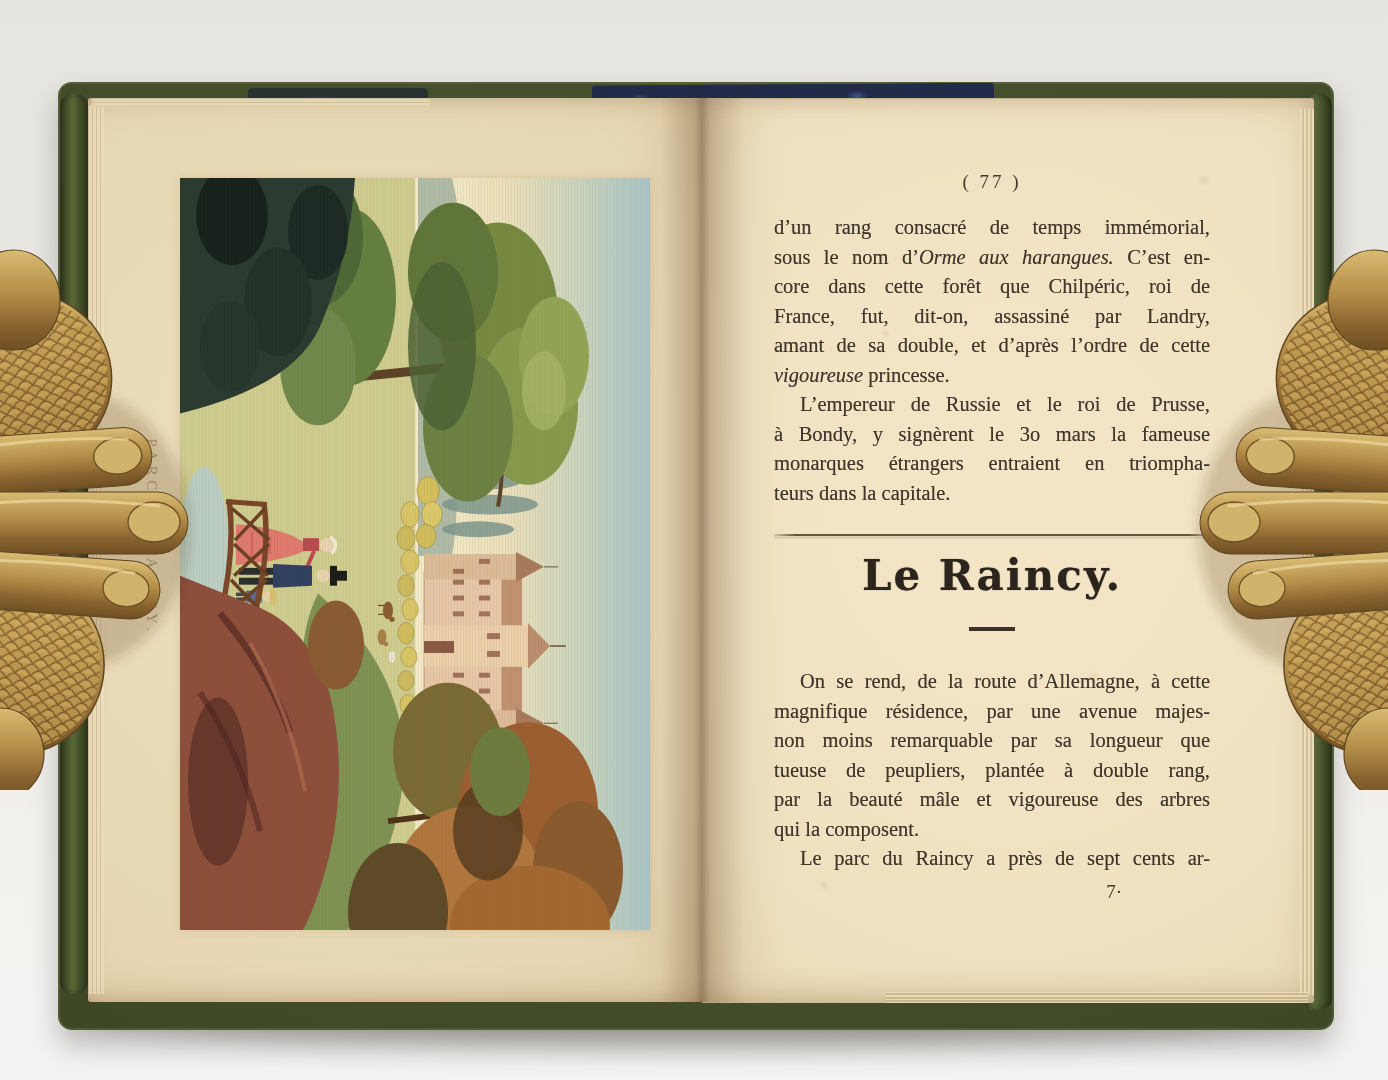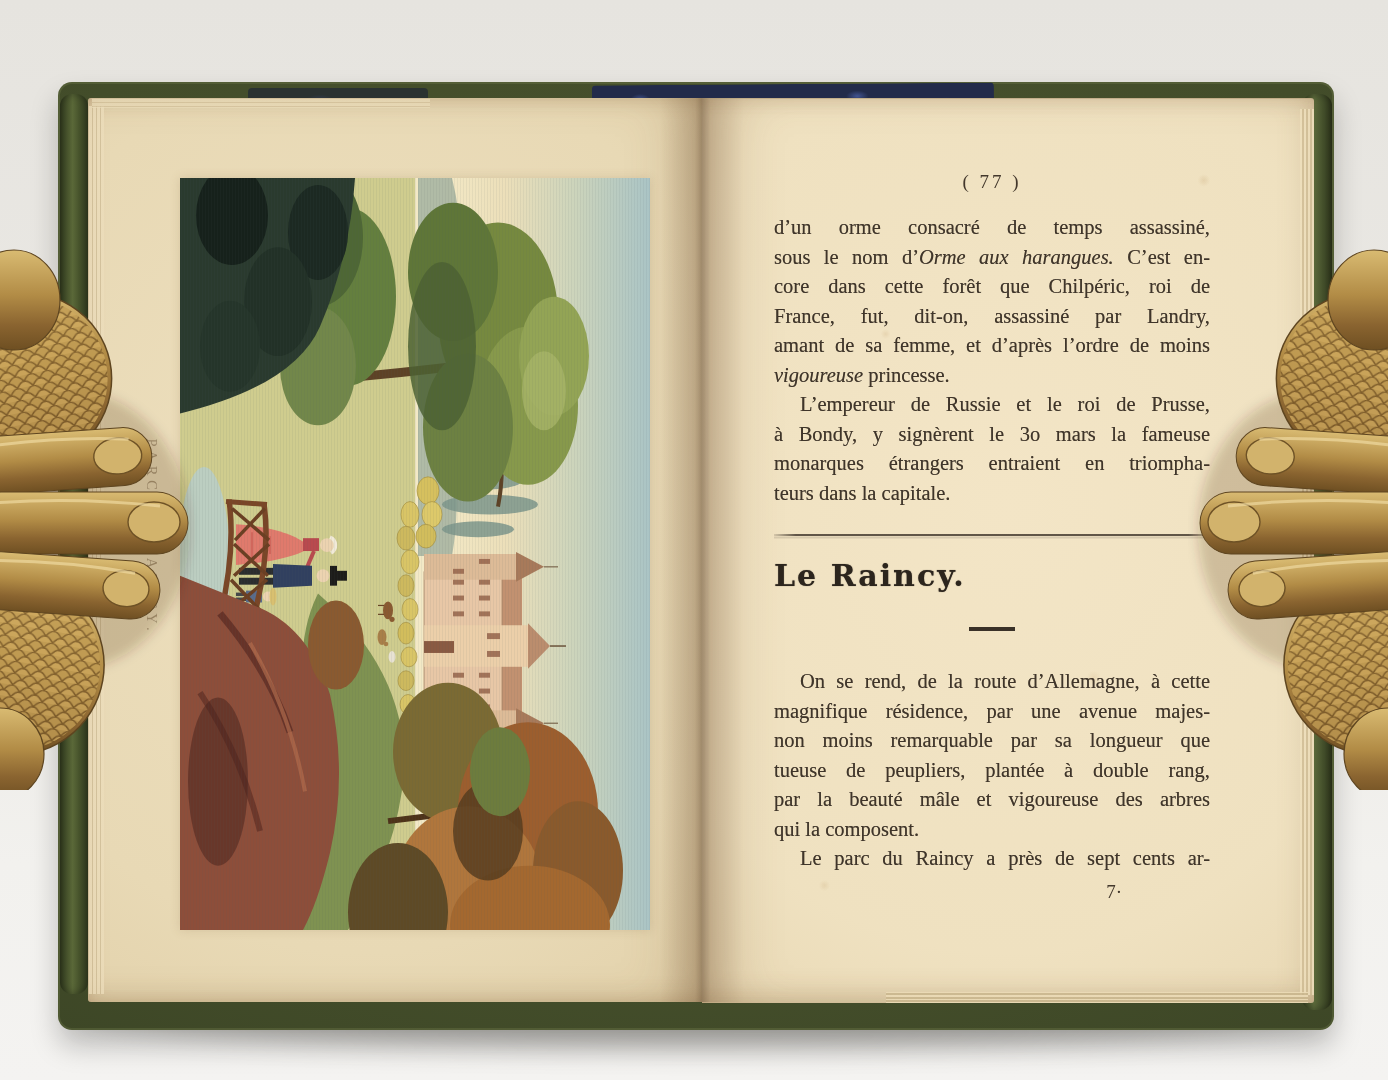--- a/index.html
+++ b/index.html
@@ -94,22 +94,22 @@
   .text-flow{left:72px;top:114px;width:436px;color:#3f352a;
     font-size:20.5px;line-height:29.5px;}
   .text-flow .line{text-align:justify;text-align-last:justify;
     text-shadow:0 0 .5px rgba(63,53,42,.55);}
   .text-flow .line.end{text-align-last:left;}
   .text-flow .line.indent{text-indent:26px;}
   .it{font-style:italic;}
   .rule-long{height:2px;margin-top:26px;
     background:linear-gradient(90deg,rgba(60,50,40,.15),rgba(60,50,40,.8) 5%,rgba(60,50,40,.8) 95%,rgba(60,50,40,.15));
     box-shadow:0 2.5px 0 rgba(60,50,40,.14);}
-  .section-heading{margin-top:17px;
-    font-family:"DejaVu Serif", serif;font-weight:bold;font-size:30px;line-height:46px;
+  .section-heading{margin-top:17px;text-align:center;
+    font-family:"DejaVu Serif", serif;font-weight:bold;font-size:42px;line-height:46px;
     letter-spacing:2px;color:#2c251d;text-shadow:0 0 1px rgba(44,37,29,.65);}
   .rule-short{width:46px;height:4px;background:#3a3128;margin:28px auto 0 auto;}
   .host-bottom{margin-top:36px;}
   .signature{margin-top:3px;text-align:right;padding-right:88px;font-size:19px;color:#43382c;}
   
   .hand{pointer-events:none;}
 </style>
 </head>
 <body>
 
@@ -119,25 +119,25 @@
 <div class="abs marbled"></div>
 <div class="abs cover-edge-left"></div>
 <div class="abs cover-edge-right"></div>
 
 <div class="abs page-left"></div>
 <div class="abs page-right">
   <div class="abs page-number">( 77 )</div>
   <div class="abs text-flow">
     <div id="host-top">
         <div class="para">
-          <div class="line"><span>d’un orme consacré de temps assassiné,</span></div>
+          <div class="line"><span>d’un rang consacré de temps immémorial,</span></div>
           <div class="line"><span>sous le nom d’</span><span class="it">Orme aux harangues.</span><span> C’est en-</span></div>
           <div class="line"><span>core dans cette forêt que Chilpéric, roi de</span></div>
           <div class="line"><span>France, fut, dit-on, assassiné par Landry,</span></div>
-          <div class="line"><span>amant de sa femme, et d’après l’ordre de moins</span></div>
+          <div class="line"><span>amant de sa double, et d’après l’ordre de cette</span></div>
           <div class="line end"><span class="it">vigoureuse</span><span> princesse.</span></div>
         </div>
         <div class="para">
           <div class="line indent"><span>L’empereur de Russie et le roi de Prusse,</span></div>
           <div class="line"><span>à Bondy, y signèrent le 3o mars la fameuse</span></div>
           <div class="line"><span>monarques étrangers entraient en triompha-</span></div>
           <div class="line end"><span>teurs dans la capitale.</span></div>
         </div>
       </div>
     <div class="rule-long"></div>

